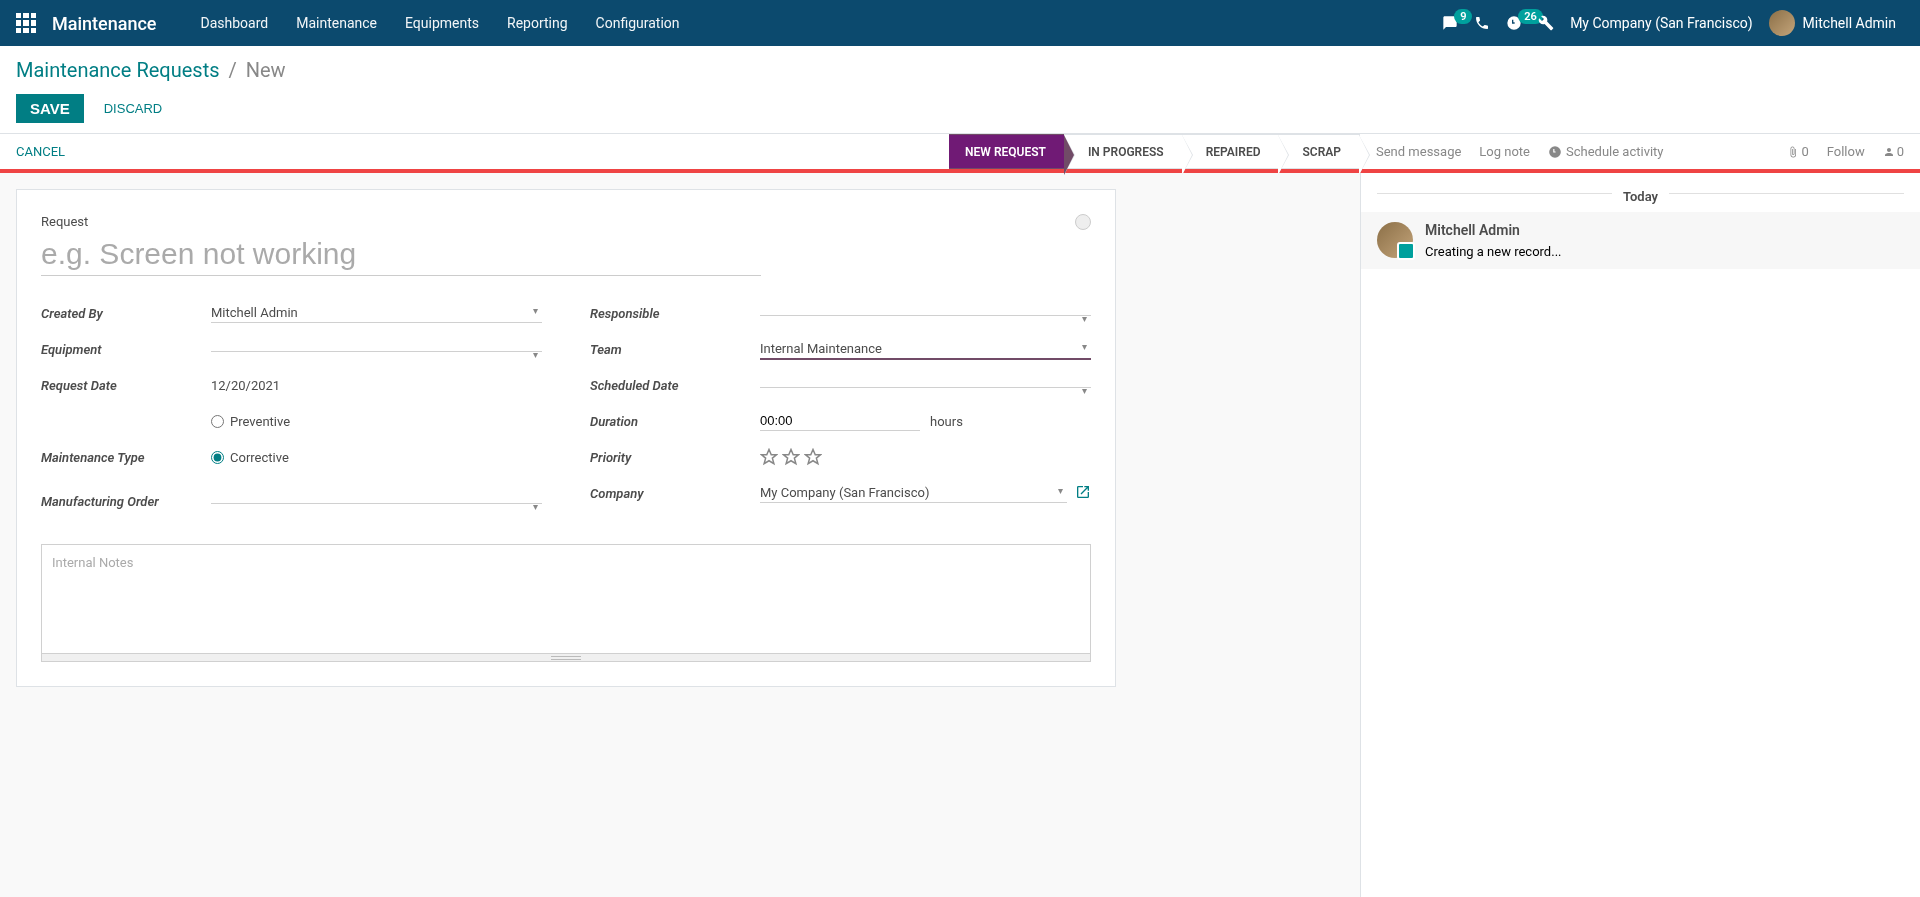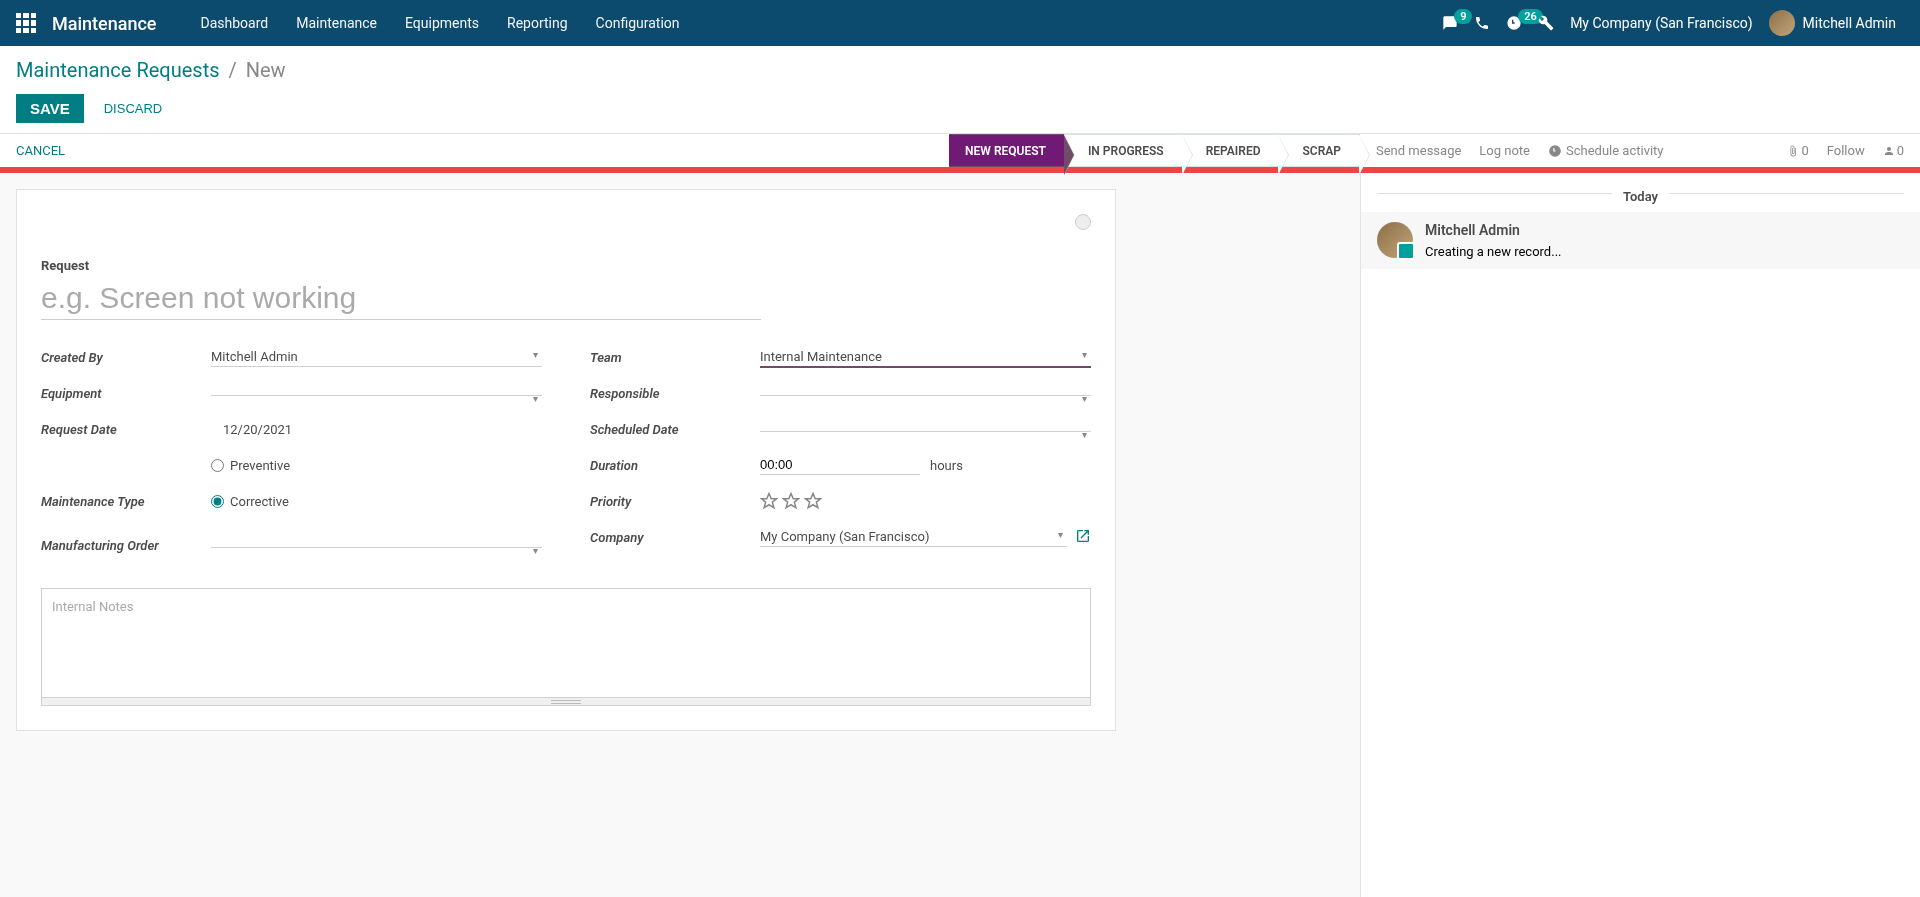--- a/index.html
+++ b/index.html
@@ -20,52 +20,52 @@
 
 .control-panel { background: #fff; padding: 12px 16px 10px 16px; }
 .breadcrumb { font-size: 20px; color: #017E84; margin-bottom: 12px; }
 .breadcrumb .sep { color: #888; margin: 0 4px; }
 .breadcrumb .current { color: #888; }
 .buttons-row { display: flex; gap: 10px; }
 .btn-primary { background: #017E84; color: #fff; border: none; padding: 6px 14px; font-size: 15px; font-weight: 600; cursor: pointer; }
 .btn-link { background: none; border: none; color: #017E84; font-size: 13px; cursor: pointer; padding: 6px 10px; }
 
 
-.status-row { background: #fff; border-top: 1px solid #dee2e6; border-bottom: 6px solid #ef4444; display: flex; align-items: stretch; height: 40px; }
+.status-row { background: #fff; border-top: 1px solid #dee2e6; border-bottom: 4px solid #ef4444; display: flex; align-items: stretch; height: 40px; }
 .status-row .cancel { color: #017E84; padding: 0 16px; display: flex; align-items: center; font-size: 13px; cursor: pointer; }
 .status-row .spacer2 { flex: 1; }
 .status-arrows { display: flex; align-items: stretch; }
 .arrow-btn { position: relative; display: flex; align-items: center; padding: 0 18px 0 24px; font-size: 12px; font-weight: 600; cursor: pointer; border-top: 1px solid #dee2e6; border-bottom: 1px solid #dee2e6; }
 .arrow-btn.active { background: #701a75; color: #fff; border-color: #714B67; }
 .arrow-btn.inactive { background: #fff; color: #4c4c4c; }
 .arrow-btn::after { content: ""; position: absolute; right: -10px; top: 0; width: 0; height: 0; border-top: 20px solid transparent; border-bottom: 20px solid transparent; border-left: 10px solid; z-index: 2; }
 .arrow-btn.active::after { border-left-color: #714B67; }
 .arrow-btn.inactive::after { border-left-color: #fff; }
 .arrow-btn::before { content: ""; position: absolute; right: -11px; top: 0; width: 0; height: 0; border-top: 20px solid transparent; border-bottom: 20px solid transparent; border-left: 11px solid #dee2e6; z-index: 1; }
 .arrow-btn:first-child { padding-left: 16px; }
 
 
 .main { display: flex; }
 .form-area { flex: 1; padding: 16px; }
 .form-sheet { background: #fff; border: 1px solid #dee2e6; padding: 24px; max-width: 1100px; position: relative; }
 .kanban-dot { position: absolute; top: 24px; right: 24px; width: 16px; height: 16px; border-radius: 50%; border: 1px solid #ccc; background: #eee; cursor: pointer; }
 
-.field-label { font-size: 13px; font-weight: 700; color: #4c4c4c; margin-bottom: 4px; margin-top: 44px; }
+.field-label { font-size: 13px; font-weight: 400; color: #4c4c4c; margin-bottom: 4px; }
 .title-input { width: 720px; font-size: 30px; border: none; border-bottom: 1px solid #ccc; padding: 4px 0; outline: none; color: #4c4c4c; }
 .title-input::placeholder { color: #aaa; }
 
 .field-grid { display: flex; gap: 48px; margin-top: 24px; }
 .col { flex: 1; }
 .field-row { display: flex; align-items: center; margin-bottom: 10px; min-height: 26px; }
 .field-row label { width: 170px; font-size: 13px; font-weight: 600; color: #4c4c4c; font-style: italic; }
 .field-input { flex: 1; border: none; border-bottom: 1px solid #d0d0d0; padding: 2px 0; font-size: 13px; color: #4c4c4c; background: transparent; position: relative; }
 .field-select { position: relative; }
 .field-select::after { content: "▾"; position: absolute; right: 4px; top: 2px; color: #888; font-size: 10px; pointer-events: none; }
 .field-select.required { border-bottom: 2px solid #714B67; }
-.field-static { flex: 1; font-size: 13px; color: #4c4c4c; padding: 2px 0; margin-left: 12px; }
+.field-static { flex: 1; font-size: 13px; color: #4c4c4c; padding: 2px 0; }
 .radio-row { display: flex; align-items: center; gap: 6px; font-size: 13px; }
 .radio-row input { accent-color: #017E84; }
 .duration-wrap { display: flex; align-items: center; gap: 10px; flex: 1; }
 .duration-input { width: 160px; border: none; border-bottom: 1px solid #d0d0d0; padding: 2px 0; font-size: 13px; }
 .stars { display: flex; gap: 4px; }
 .star { width: 18px; height: 18px; cursor: pointer; color: #999; }
 .external-link { color: #017E84; margin-left: 8px; cursor: pointer; }
 
 .notes-area { margin-top: 20px; border: 1px solid #d0d0d0; min-height: 110px; padding: 10px; font-size: 13px; color: #aaa; position: relative; }
 .notes-resize { height: 8px; background: #f0f0f0; border: 1px solid #d0d0d0; border-top: none; display: flex; align-items: center; justify-content: center; cursor: ns-resize; }
@@ -227,26 +227,26 @@
             </div>
           </div>
           <div class="field-row" style="margin-top:18px;">
             <label>Manufacturing Order</label>
             <div class="field-input field-select"><span></span></div>
           </div>
         </div>
 
         <div class="col">
           <div class="field-row">
+            <label>Responsible</label>
+            <div class="field-input field-select"><span></span></div>
+          </div>
+          <div class="field-row">
             <label>Team</label>
             <div class="field-input field-select required"><span>Internal Maintenance</span></div>
-          </div>
-          <div class="field-row">
-            <label>Responsible</label>
-            <div class="field-input field-select"><span></span></div>
           </div>
           <div class="field-row">
             <label>Scheduled Date</label>
             <div class="field-input field-select"><span></span></div>
           </div>
           <div class="field-row">
             <label>Duration</label>
             <div class="duration-wrap">
               <input class="duration-input" value="00:00" style="">
               <span>hours</span>

